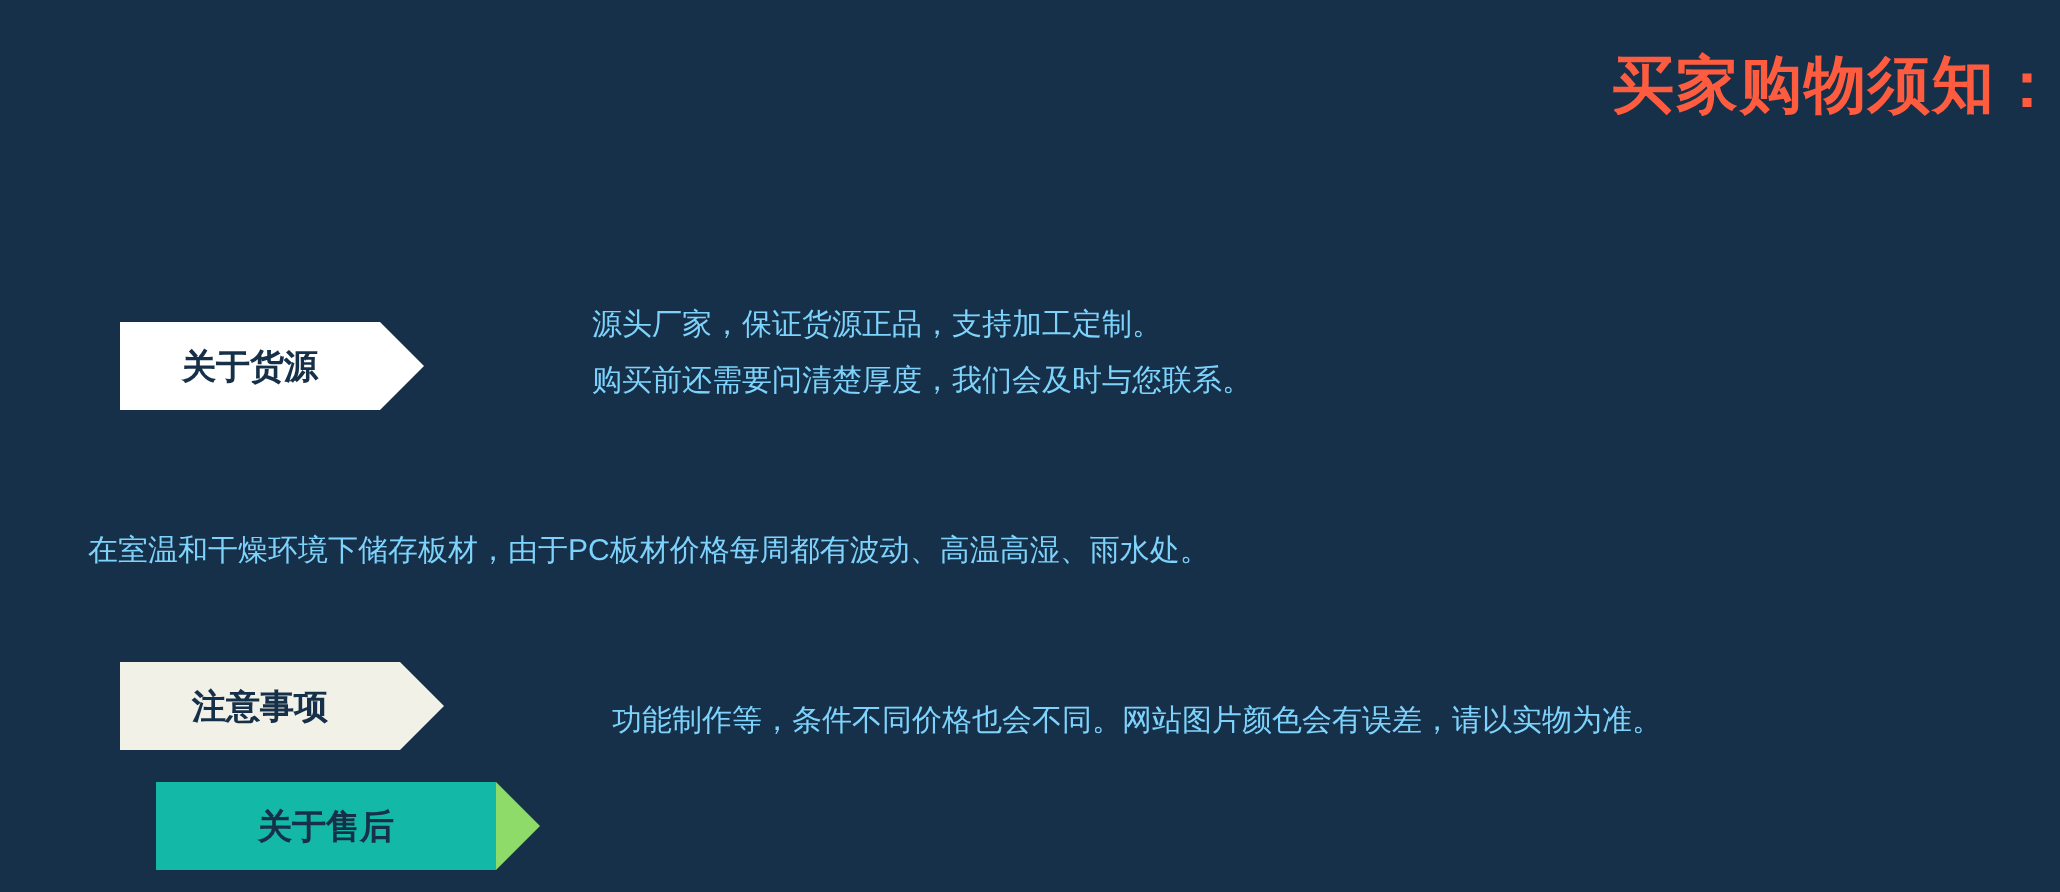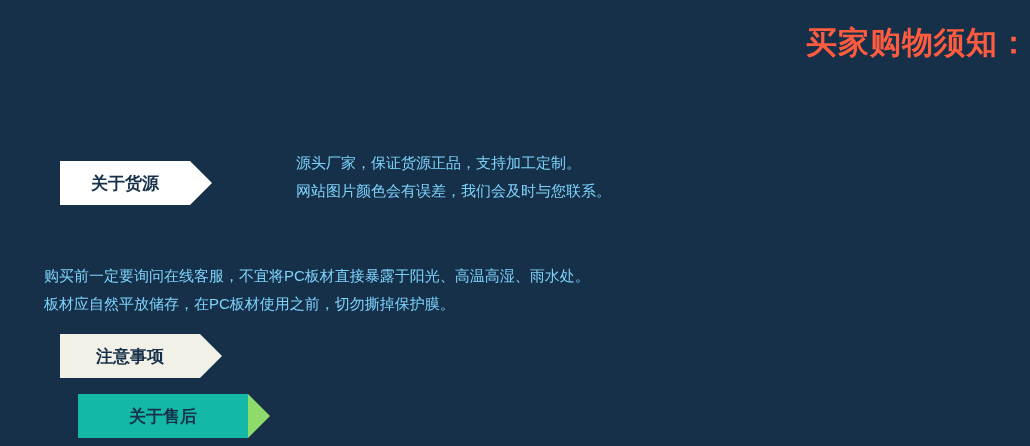--- a/index.html
+++ b/index.html
@@ -107,39 +107,39 @@
 
     <div class="row r0">
       <div class="tag-wrap">
         <div class="tag">
           <span>关于货源</span>
           <span class="arrow"></span>
         </div>
       </div>
       <div class="body-text">
         <div>源头厂家，保证货源正品，支持加工定制。</div>
-        <div>网站图片颜色会有误差，我们会及时与您联系。</div>
+        <div>购买前还需要问清楚厚度，我们会及时与您联系。</div>
       </div>
     </div>
 
     <div class="row r1">
       <div class="body-text">
-        <div>购买前一定要询问在线客服，不宜将PC板材直接暴露于阳光、高温高湿、雨水处。</div>
-        <div>板材应自然平放储存，在PC板材使用之前，切勿撕掉保护膜。</div>
+        <div>在室温和干燥环境下储存板材，由于PC板材价格每周都有波动、高温高湿、雨水处。</div>
       </div>
     </div>
 
     <div class="row r2">
       <div class="tag-wrap">
         <div class="tag">
           <span>注意事项</span>
           <span class="arrow"></span>
         </div>
       </div>
       <div class="body-text">
+        <div>功能制作等，条件不同价格也会不同。网站图片颜色会有误差，请以实物为准。</div>
       </div>
     </div>
 
     <div class="row r3">
       <div class="tag-wrap">
         <div class="tag">
           <span>关于售后</span>
           <span class="arrow"></span>
         </div>
       </div>

